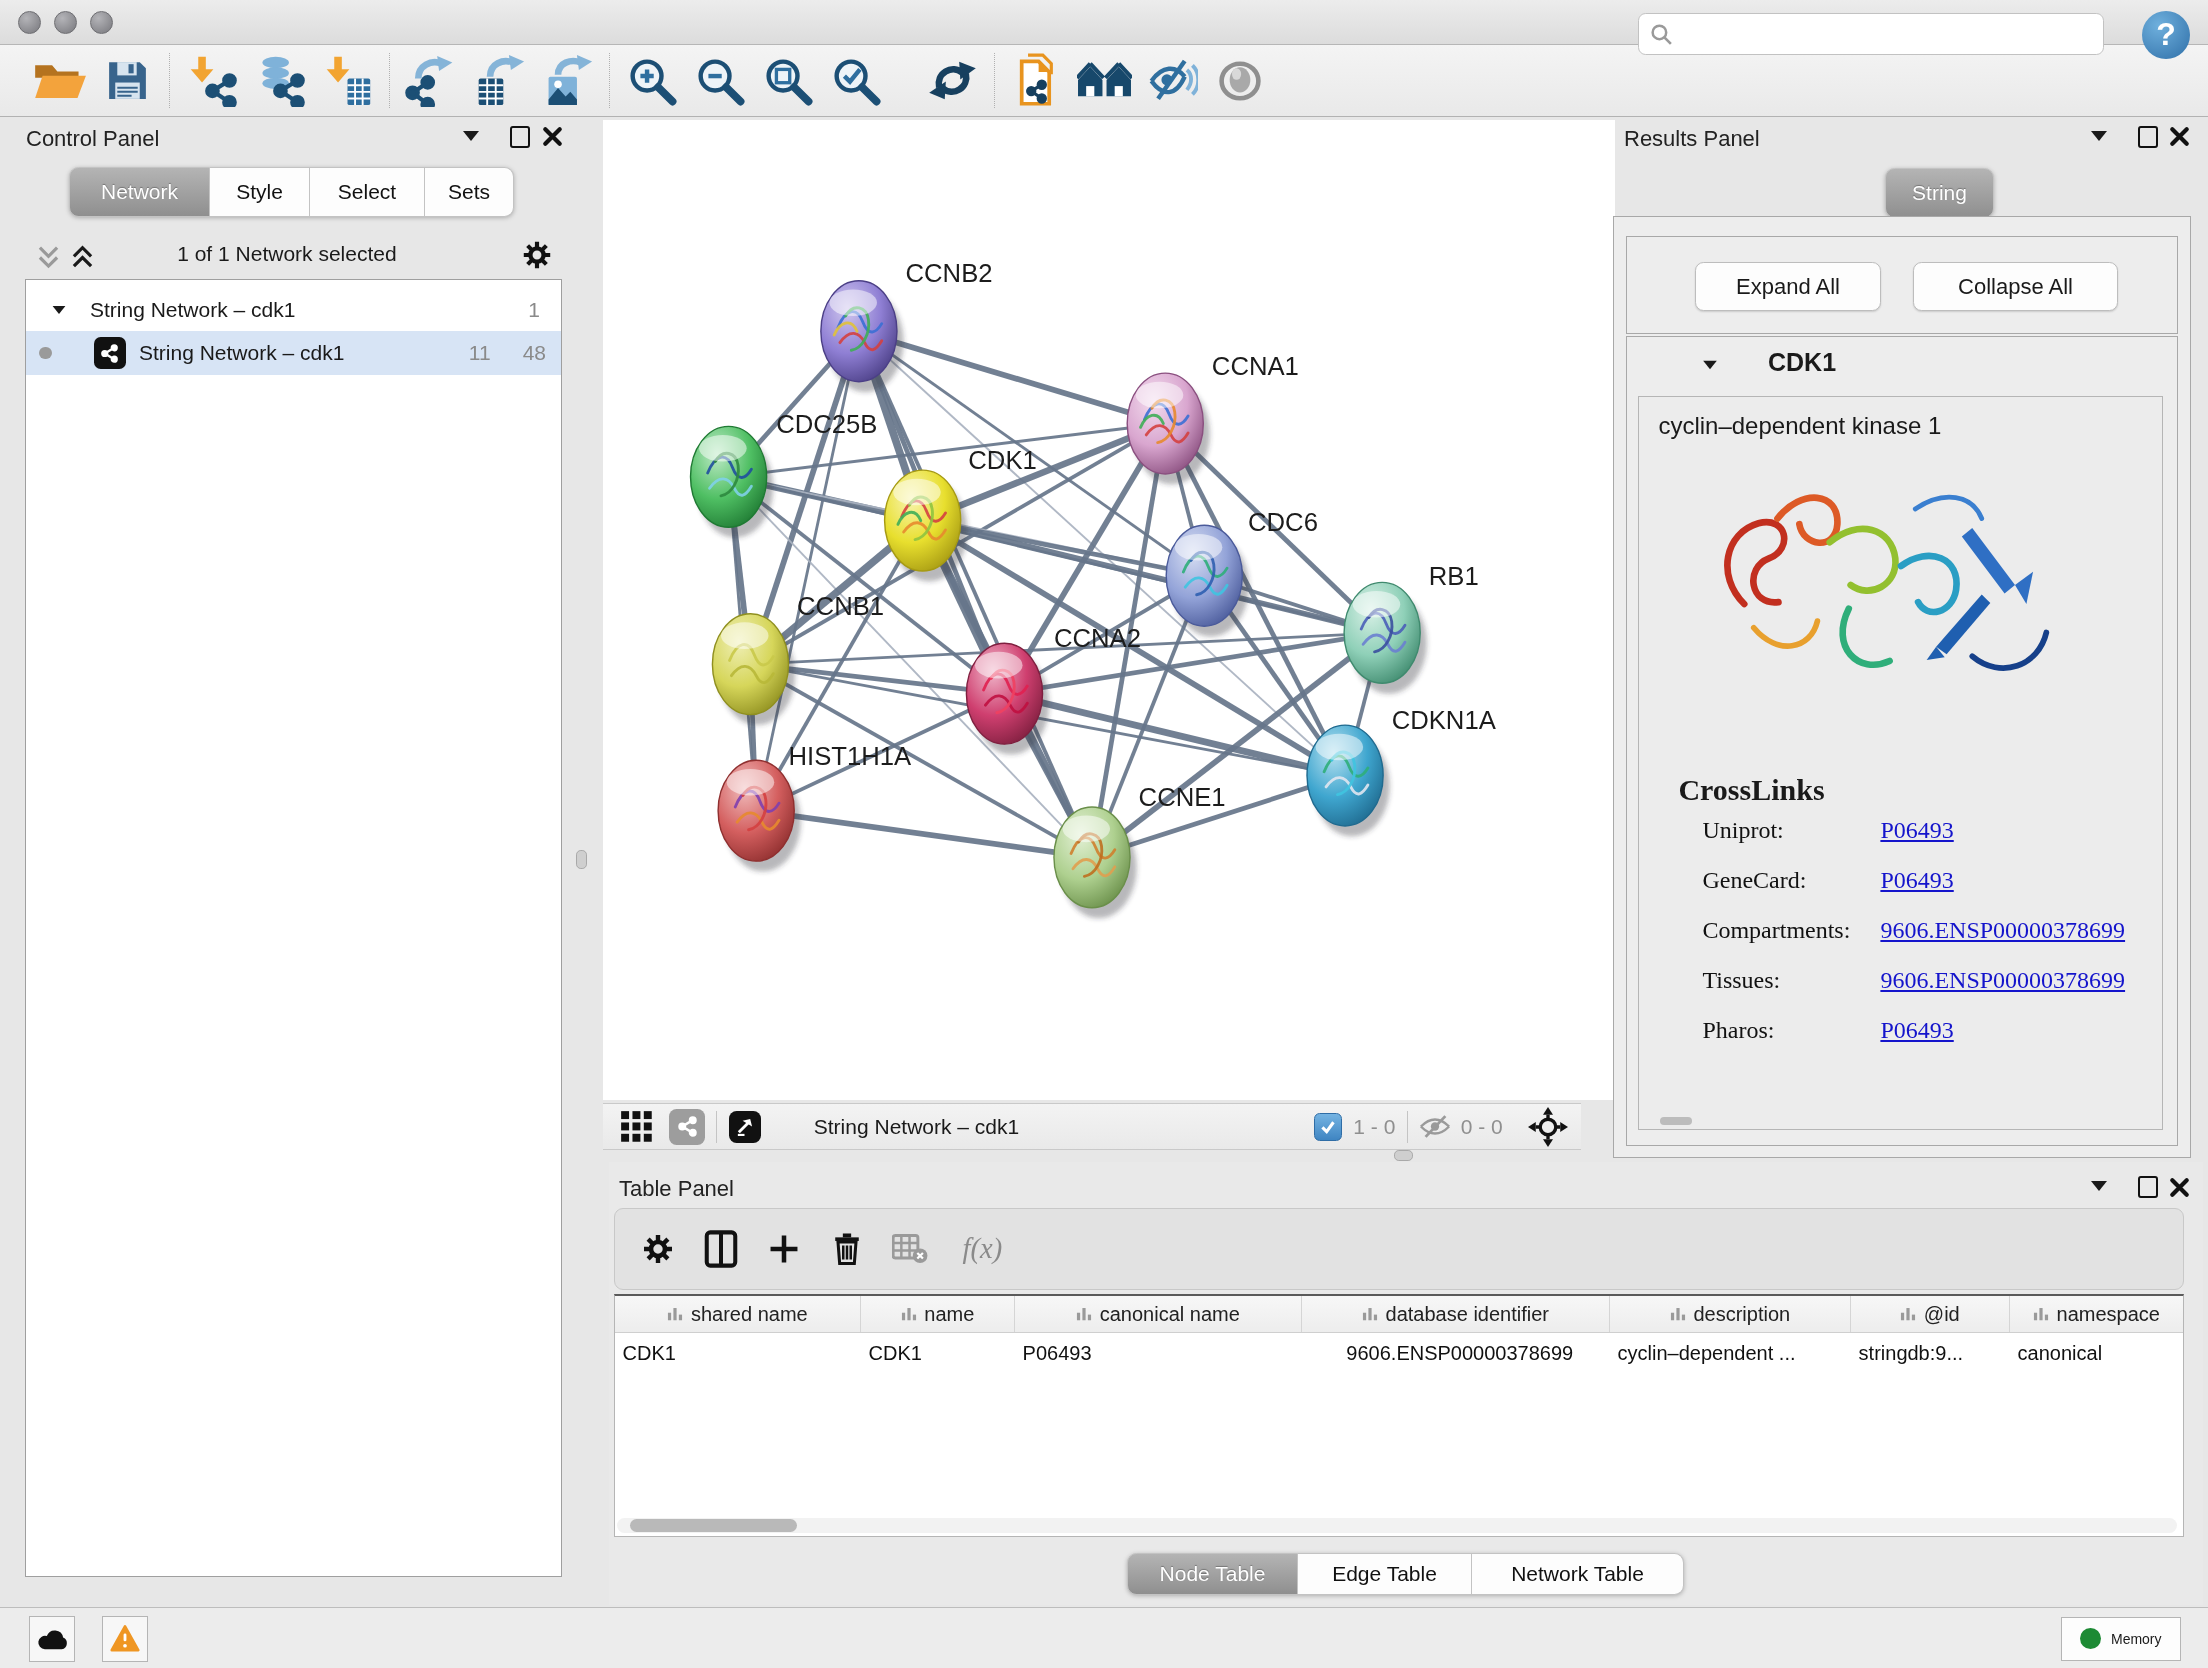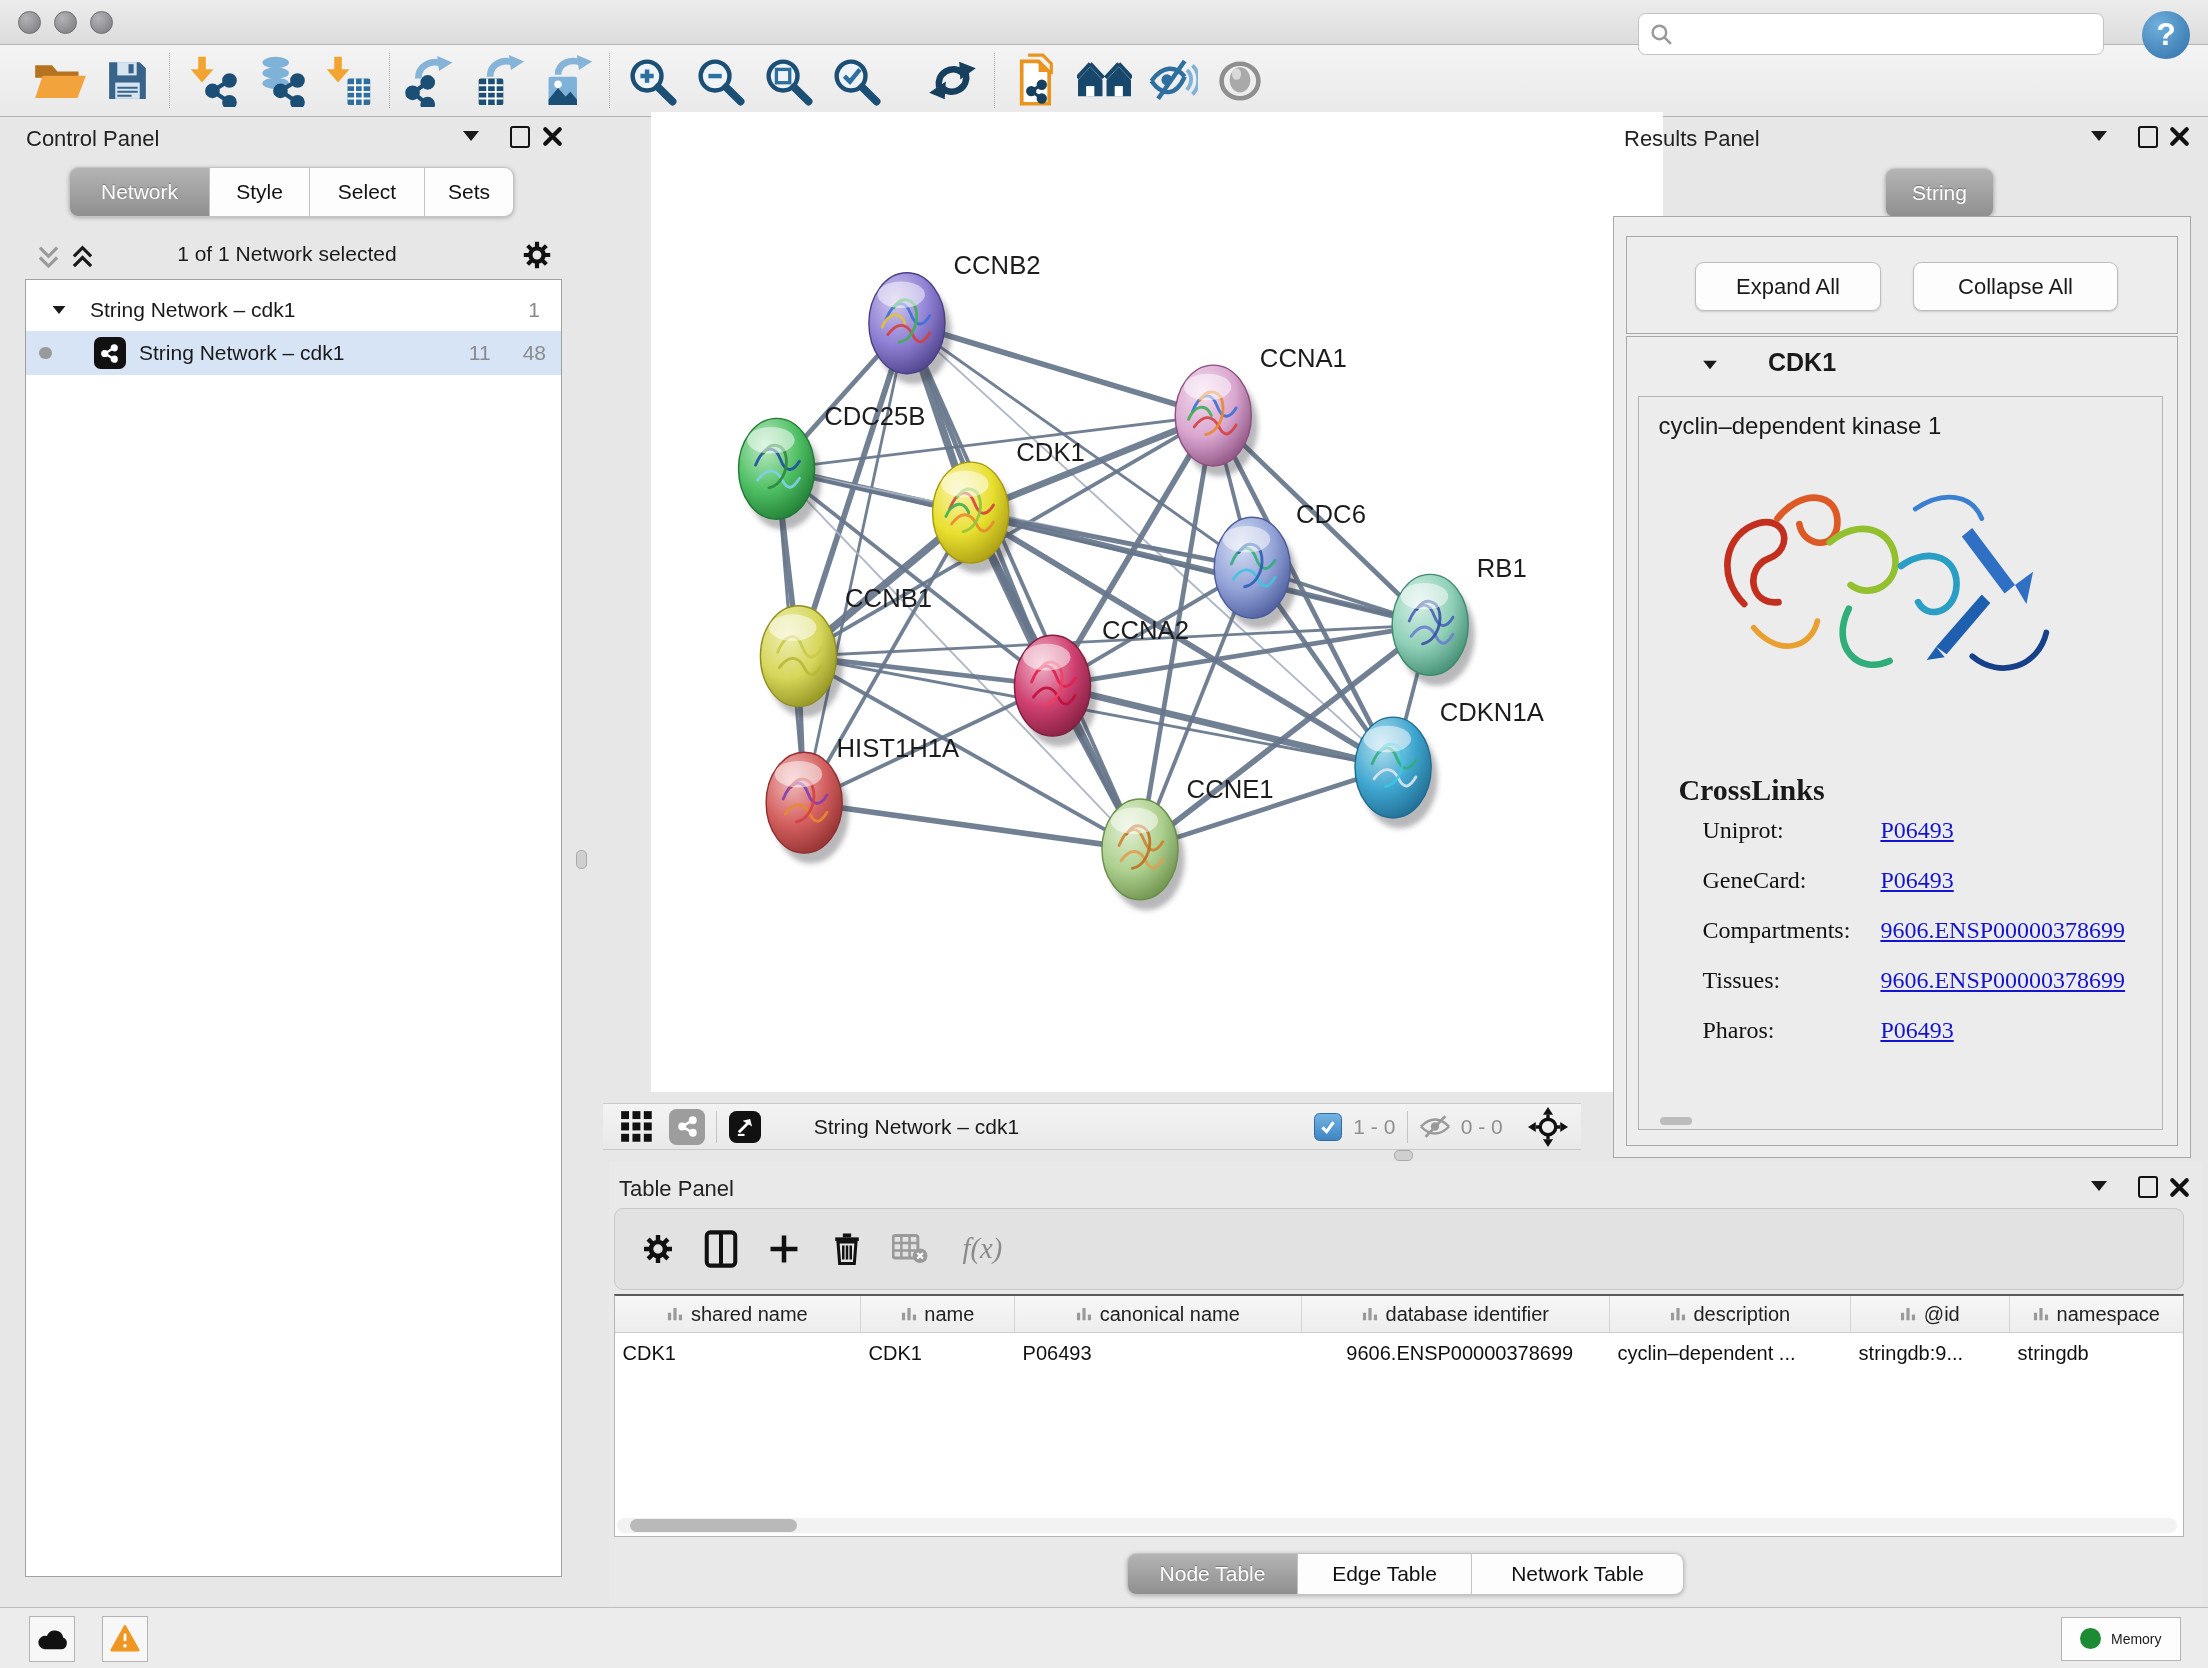--- a/index.html
+++ b/index.html
@@ -38,21 +38,21 @@
   .handle-h{position:absolute;width:17px;height:8.6px;border-radius:4.8px;background:#cfcfcf;border:1px solid #a9a9a9;}
   
   .cp-info{position:absolute;left:11.4px;top:236px;width:552px;height:42px;font-size:21px;}
   .tree{position:absolute;left:25px;top:279px;width:535px;height:1296px;background:#fff;border:1px solid #9f9f9f;}
   .trow{position:absolute;left:0;width:100%;height:44px;display:flex;align-items:center;font-size:21px;}
   .trow.sel{background:#d7e4f5;}
   .share-badge{width:32px;height:32px;border-radius:6.7px;background:#111;display:flex;align-items:center;justify-content:center;}
   .graydot{width:12.4px;height:12.4px;border-radius:50%;background:#9a9a9a;}
   .cnt{color:#8a8a8a;}
   
-  .netcanvas{position:absolute;left:603px;top:112px;width:1012px;height:980px;background:#fff;margin-left:48px;}
+  .netcanvas{position:absolute;left:603px;top:120px;width:1012px;height:980px;background:#fff;}
   .nettb{position:absolute;left:603px;top:1103px;width:978px;height:45px;background:linear-gradient(#f3f3f3,#e9e9e9);
     border-top:1px solid #c9c9c9;border-bottom:1px solid #c9c9c9;display:flex;align-items:center;font-size:21px;}
   .ntsep{width:0;height:32px;border-left:1px solid #c4c4c4;margin:0 11.4px;}
   .blackpad{width:36px;height:36px;border-radius:7.6px;background:#111;display:flex;align-items:center;justify-content:center;}
   .graypad{width:36px;height:36px;border-radius:7.6px;background:#9d9d9d;display:flex;align-items:center;justify-content:center;}
   .chk{width:26px;height:26px;border-radius:5.7px;border:1px solid #2f6da6;
     background:linear-gradient(#74b3e2,#3f85c2);display:flex;align-items:center;justify-content:center;}
   .gtxt{color:#8f8f8f;}
   
   .rbox{position:absolute;background:#ededed;border:1px solid #a8a8a8;}
@@ -782,21 +782,21 @@
         <span>namespace</span>
         </div>
     </div>
     <div class="trowdata">
       <div class="td" style="width:246px">CDK1</div>
       <div class="td" style="width:154px">CDK1</div>
       <div class="td" style="width:287px">P06493</div>
       <div class="td" style="width:308px;justify-content:center">9606.ENSP00000378699</div>
       <div class="td" style="width:241px">cyclin–dependent ...</div>
       <div class="td" style="width:159px">stringdb:9...</div>
-      <div class="td" style="flex:1">stringdb</div>
+      <div class="td" style="flex:1">canonical</div>
     </div>
     <div class="hscroll">
       <div class="hthumb"></div>
     </div>
   </div>
 
   <div class="tabbar" style="left:1127px;top:1553px">
     <div class="tab active" style="width:169px;height:40px">Node Table</div>
     <div class="tab" style="width:173px;height:40px">Edge Table</div>
     <div class="tab" style="width:211px;height:40px">Network Table</div>

